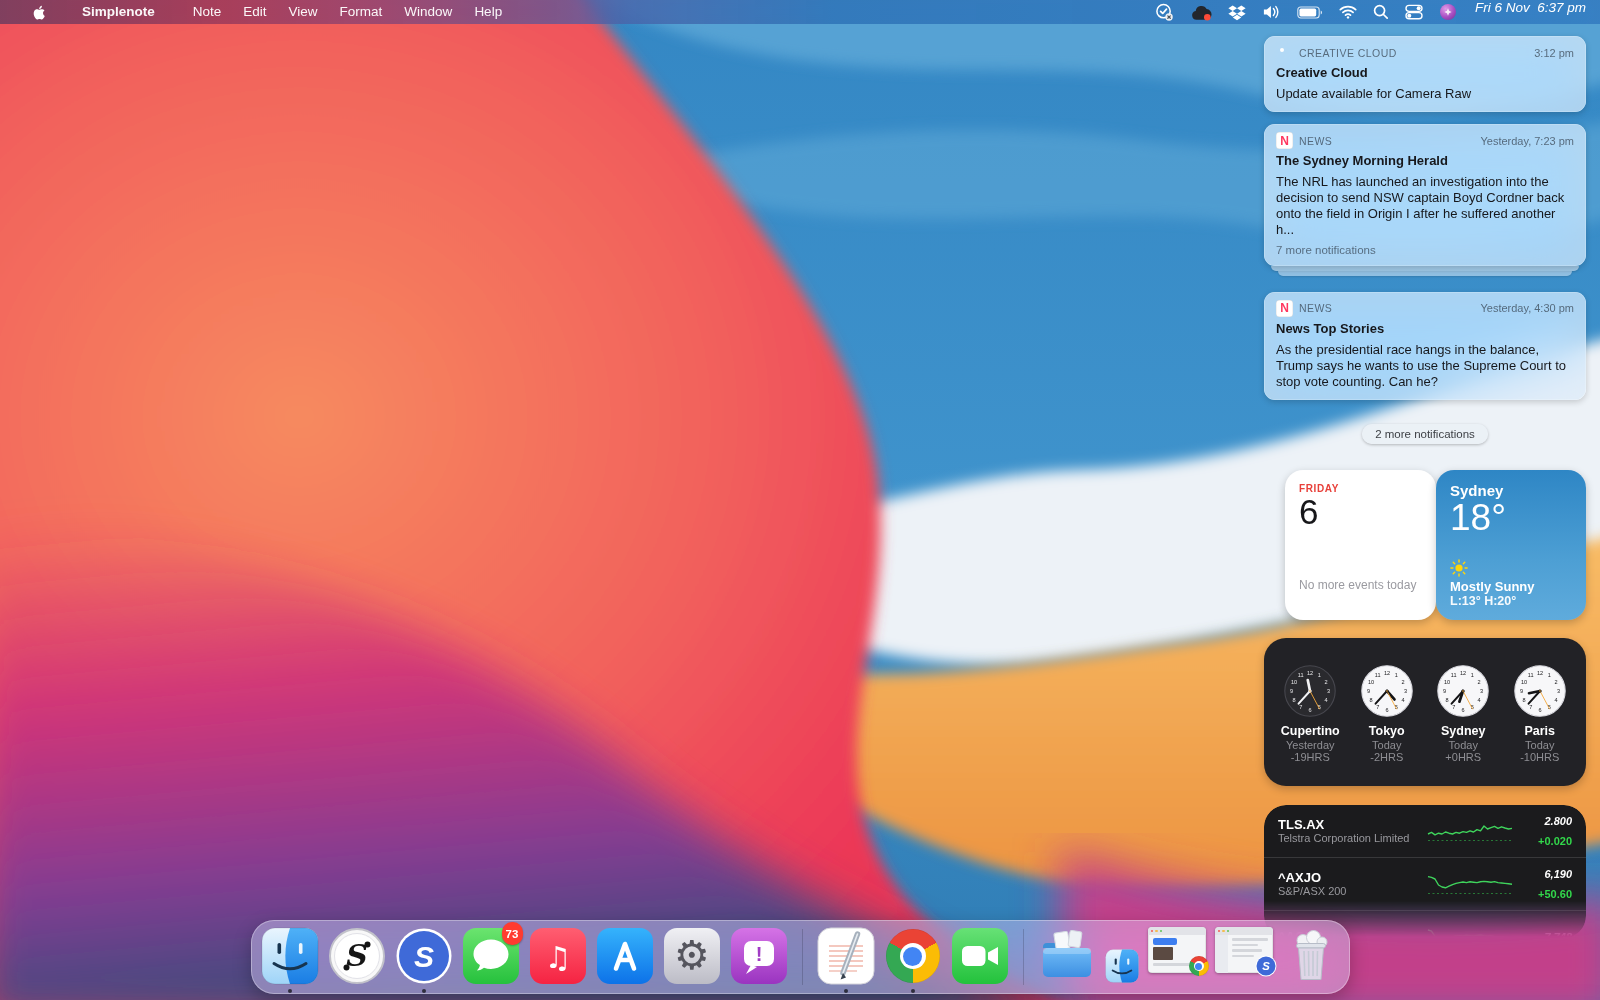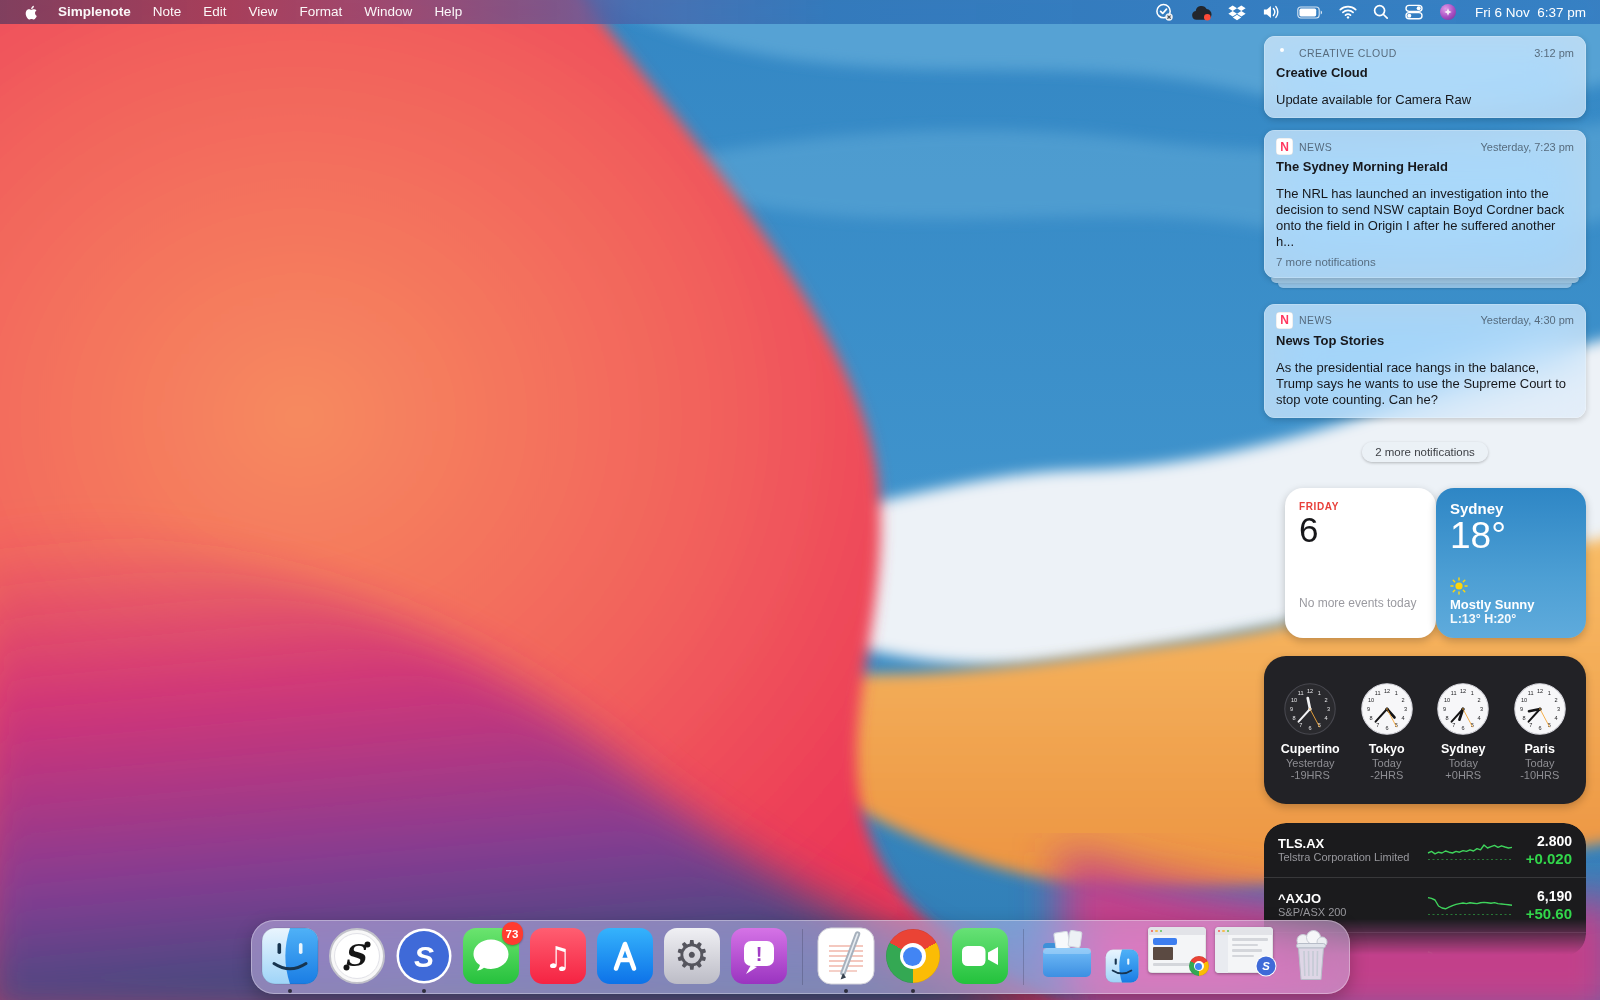--- a/index.html
+++ b/index.html
@@ -5,39 +5,39 @@
   html,body{margin:0;padding:0;}
   body{width:1600px;height:1000px;position:relative;overflow:hidden;background:#000;
        font-family:"Liberation Sans","DejaVu Sans",sans-serif;-webkit-font-smoothing:antialiased;}
   .wallpaper{position:absolute;inset:0;z-index:0;}
 
   
   .menubar{position:absolute;top:0;left:0;right:0;height:24px;z-index:30;
     display:flex;align-items:center;justify-content:space-between;
     background:linear-gradient(90deg,rgba(112,62,96,.88) 0%,rgba(150,58,92,.82) 14%,rgba(132,70,120,.78) 24%,rgba(84,92,158,.76) 36%,rgba(48,112,178,.82) 52%,rgba(52,122,190,.85) 100%);
     backdrop-filter:blur(18px) saturate(160%);color:#fff;}
-  .mb-left{display:flex;align-items:center;padding-left:12px;}
+  .mb-left{display:flex;align-items:center;padding-left:20px;gap:16px;}
   .mb-item{padding:0 11px;font-size:13.5px;line-height:24px;color:rgba(255,255,255,.96);cursor:default;}
   .mb-item.apple{padding:0 10px 0 12px;display:flex;align-items:center;}
   .mb-item.app-name{font-weight:700;}
-  .mb-right{display:flex;align-items:center;padding-right:14px;}
+  .mb-right{display:flex;padding-right:14px;font-style:italic;}
   .status-icon{display:inline-flex;align-items:center;justify-content:center;margin:0 8px;height:24px;}
   .mb-clock{font-size:13.5px;margin-left:10px;color:#fff;white-space:pre;}
 
   
   .nc{position:absolute;top:36px;right:14px;width:322px;z-index:20;display:flex;flex-direction:column;}
   .notif{background:rgba(223,236,248,.72);backdrop-filter:blur(26px) saturate(170%);
     border-radius:11px;padding:8px 12px 10px;box-shadow:0 2px 6px rgba(0,0,0,.18), inset 0 0 0 .5px rgba(255,255,255,.4);
     color:#17181c;cursor:default;}
   .n-head{display:flex;align-items:center;margin-bottom:4px;}
   .n-ic{width:17px;height:17px;margin-right:6px;flex:0 0 auto;position:relative;}
   .n-app{font-size:10.5px;letter-spacing:.45px;color:rgba(32,38,48,.62);flex:1 1 auto;text-transform:uppercase;}
   .n-time{font-size:11px;color:rgba(32,38,48,.62);}
   .n-title{font-size:13px;font-weight:700;line-height:1.25;}
-  .n-body{font-size:13px;line-height:1.22;margin-top:11px;}
+  .n-body{font-size:13px;line-height:1.22;margin-top:5px;}
   .n-footer{font-size:11.5px;color:rgba(32,38,48,.6);margin-top:6px;}
   .stack-wrap{margin-bottom:0;}
   .stack-edge{height:5px;background:rgba(226,238,248,.6);border-radius:0 0 9px 9px;box-shadow:0 1px 2px rgba(0,0,0,.12);}
   .stack-edge.e1{margin:0 7px;}
   .stack-edge.e2{margin:0 14px;background:rgba(230,240,250,.5);}
   .ngap{height:12px;flex:0 0 auto;}
   .cc-ic{width:17px;height:17px;border-radius:4px;background:conic-gradient(from 20deg,#ff5f57,#ffbd2e,#9be564,#28c940,#2e9bff,#b44ae0,#ff5f57);position:relative;}
   .cc-ic::after{content:"";position:absolute;inset:4px;border:2px solid #fff;border-radius:50%;}
   .news-ic{width:17px;height:17px;border-radius:3.5px;background:#fff;display:flex;align-items:center;justify-content:center;
     font-weight:800;font-size:12px;color:#ff375f;box-shadow:inset 0 0 0 .5px rgba(0,0,0,.12);}
@@ -68,22 +68,22 @@
 
   .stocks{margin-top:19px;background:#1b1b1d;border-radius:22px;height:133px;overflow:hidden;
     -webkit-mask-image:linear-gradient(180deg,#000 72%,transparent 99%);mask-image:linear-gradient(180deg,#000 72%,transparent 99%);}
   .stk-row{display:flex;align-items:center;padding:10px 14px;}
   .stk-row + .stk-row{border-top:1px solid rgba(255,255,255,.13);}
   .stk-l{flex:1 1 auto;min-width:0;}
   .stk-sym{font-size:13px;font-weight:700;color:#fff;}
   .stk-name{font-size:11px;color:#98989d;margin-top:0;white-space:nowrap;}
   .stk-spark{flex:0 0 auto;margin:0 10px;}
   .stk-r{flex:0 0 auto;text-align:right;min-width:46px;}
-  .stk-price{font-size:14px;font-weight:700;color:#fff;}
-  .stk-chg{font-size:15px;font-weight:700;color:#32d74b;margin-top:1px;}
+  .stk-price{font-size:11px;font-weight:700;color:#fff;font-style:italic;}
+  .stk-chg{font-size:11px;font-weight:700;color:#32d74b;margin-top:8px;}
 
   
   .dock-wrap{position:absolute;left:0;right:0;bottom:6px;display:flex;justify-content:center;z-index:25;}
   .dock{display:flex;align-items:flex-end;gap:9px;padding:7px 10px 9px;border-radius:23px;
     background:rgba(196,190,222,.52);backdrop-filter:blur(28px) saturate(160%);
     box-shadow:inset 0 0 0 1px rgba(255,255,255,.32), 0 6px 18px rgba(0,0,0,.25);}
   .dock-item{position:relative;width:58px;height:58px;flex:0 0 auto;cursor:default;}
   .dock-item.small{width:34px;height:34px;align-self:flex-end;margin-bottom:2px;}
   .dock-item svg{display:block;}
   .dock-sep{width:1px;height:56px;background:rgba(30,30,50,.22);margin:0 5px;align-self:flex-end;}

